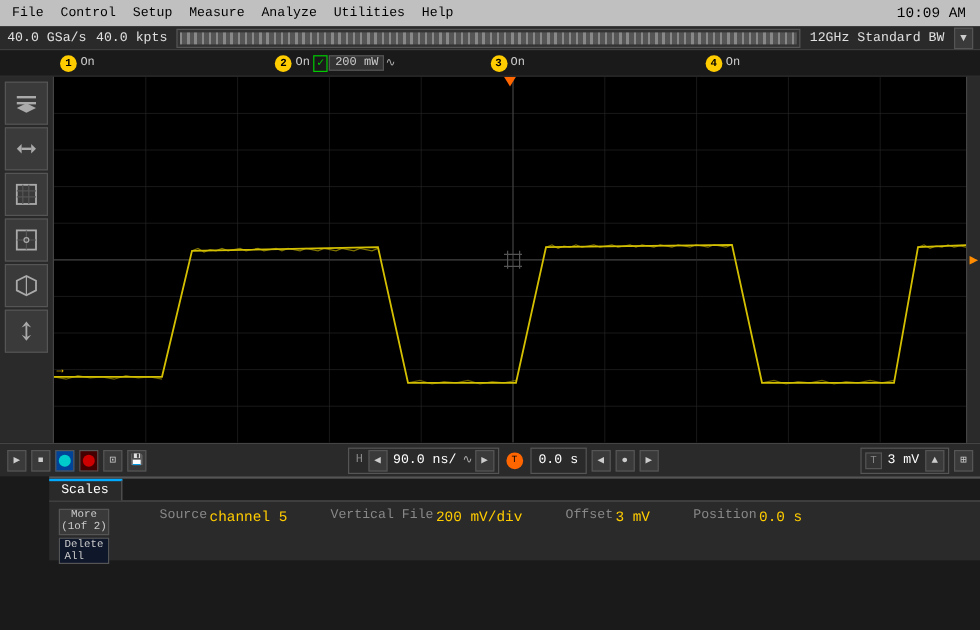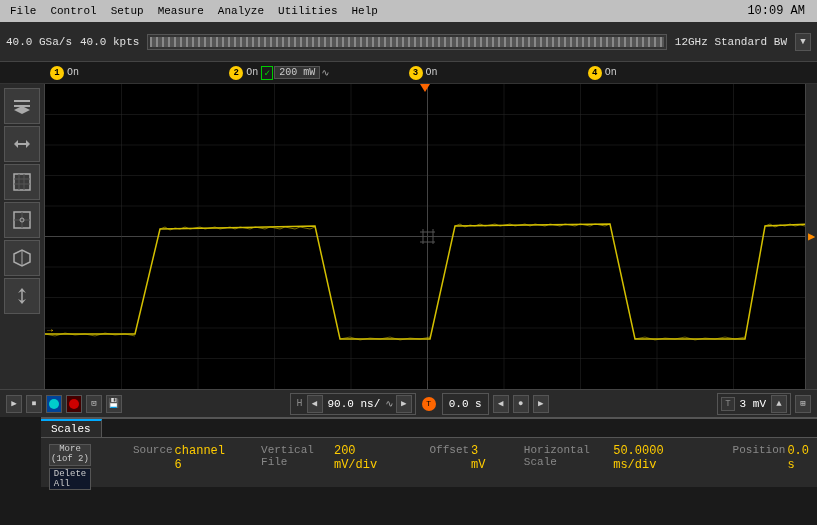--- a/index.html
+++ b/index.html
@@ -33,21 +33,21 @@
     }
     .menu-time {
       font-size: 12px;
       color: #000;
       padding-right: 8px;
     }
 
     
     #toolbar {
       background: #2a2a2a;
-      height: 40px;
+      height: 20px;
       display: flex;
       align-items: center;
       padding: 2px 6px;
       gap: 8px;
       border-bottom: 1px solid #444;
     }
     .toolbar-text {
       font-size: 11px;
       color: #e0e0e0;
     }
@@ -486,37 +486,33 @@
   <div style="position:relative;">
     <div id="scales-content">
 
       <div style="display:flex;flex-direction:column;gap:2px;margin-right:6px;">
         <div style="width:42px;height:22px;background:#3a3a3a;border:1px solid #555;display:flex;align-items:center;justify-content:center;cursor:pointer;font-size:9px;color:#ccc;text-align:center;line-height:1.1;">More<br>(1of 2)</div>
         <div style="width:42px;height:22px;background:#0f172a;border:1px solid #555;display:flex;align-items:center;justify-content:center;cursor:pointer;font-size:9px;color:#ccc;">Delete<br>All</div>
       </div>
 
       <div class="scales-group">
         <span class="scales-group-label">Source</span>
-        <span class="scales-group-value">channel 6</span>
+        <span class="scales-group-value">channel 5</span>
       </div>
 
       <div class="scales-group">
         <span class="scales-group-label">Vertical File</span>
         <span class="scales-group-value">200 mV/div</span>
       </div>
 
       <div class="scales-group">
         <span class="scales-group-label">Offset</span>
         <span class="scales-group-value">3 mV</span>
       </div>
 
-      <div class="scales-group">
-        <span class="scales-group-label">Horizontal Scale</span>
-        <span class="scales-group-value">50.0000 ms/div</span>
-      </div>
 
       <div class="scales-group">
         <span class="scales-group-label">Position</span>
         <span class="scales-group-value">0.0 s</span>
       </div>
     </div>
   </div>
 </div>
 
 </body></html>

